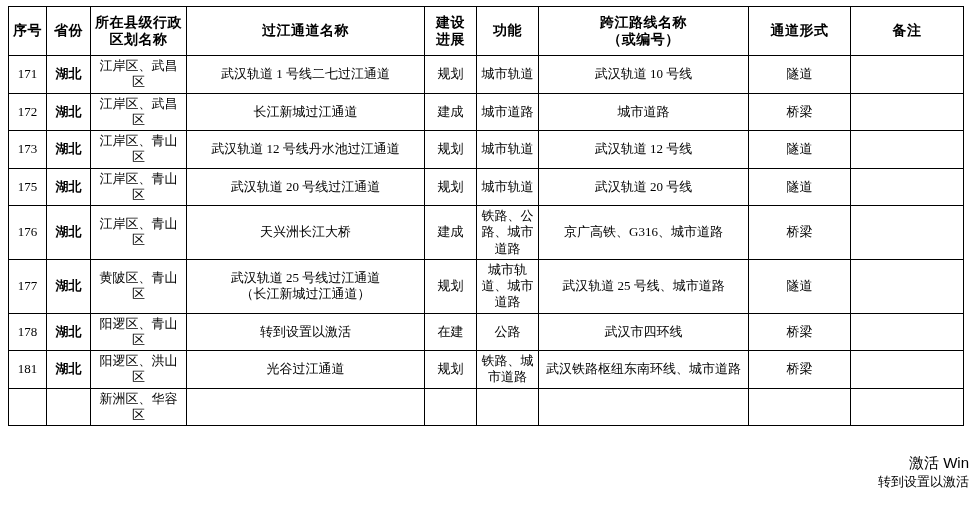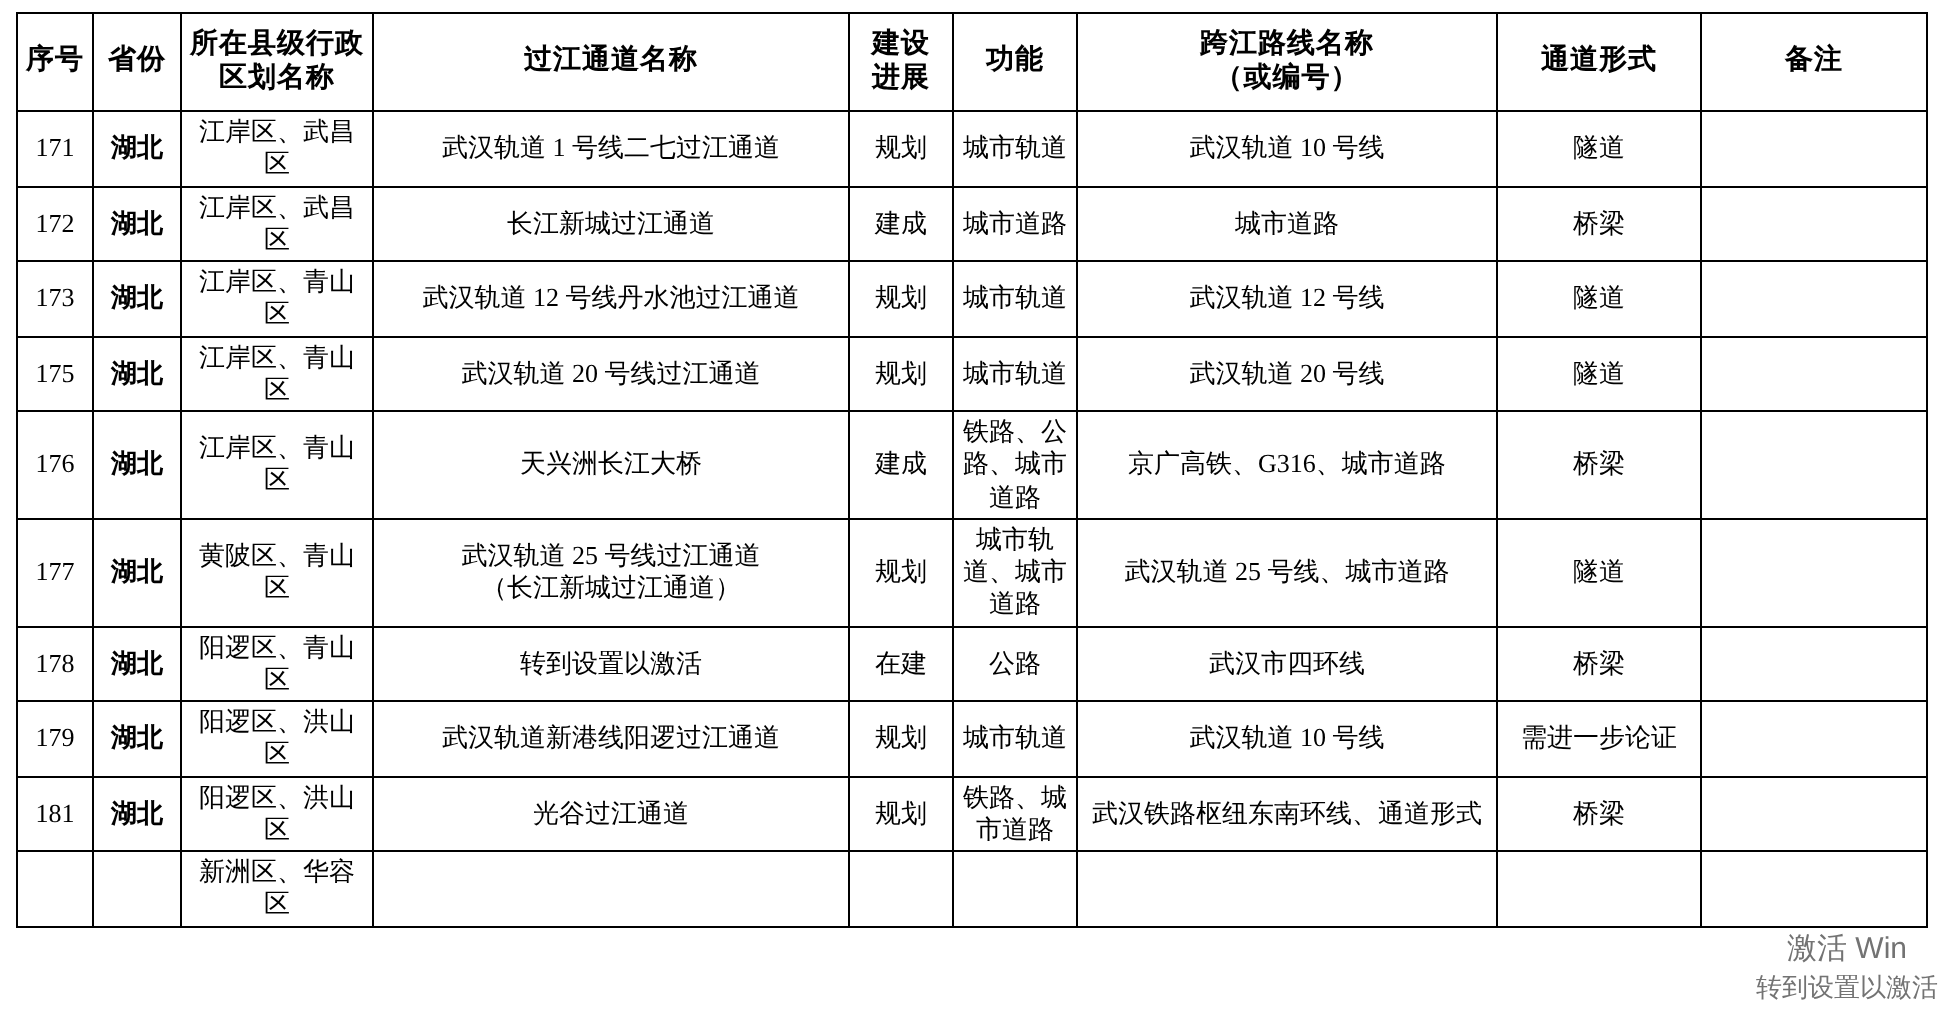--- a/index.html
+++ b/index.html
@@ -59,23 +59,23 @@
   .col-func  { width: 62px; }
   .col-route { width: 210px; }
   .col-form  { width: 102px; }
   .col-note  { width: 113px; }
 
   .hdr-two-line { white-space: normal; }
 
   .watermark {
     position: absolute;
     right: 8px;
-    bottom: 4px;
-    text-align: center;
-    color: #737373;
+    bottom: 16px;
+    text-align: right;
+    color: #000000;
     font-family: "Liberation Sans", sans-serif;
     font-size: 15px;
     line-height: 1.35;
     user-select: none;
     pointer-events: none;
   }
   .watermark .wm2 { font-size: 13px; }
 </style>
 </head>
 <body>
@@ -301,66 +301,39 @@
           <td class="c-route">
             <div>武汉市四环线</div>
           </td>
           <td class="c-form">
             <div>桥梁</div>
           </td>
           <td class="c-note"></td>
         </tr>
         <tr>
           <td class="c-seq">
-            <div>179</div>
+            <div>181</div>
           </td>
           <td class="c-prov">
             <div>湖北</div>
           </td>
           <td class="c-dist">
             <div>阳逻区、洪山区</div>
           </td>
           <td class="c-name">
-            <div>武汉轨道新港线阳逻过江通道</div>
-          </td>
-          <td class="c-prog">
-            <div>规划</div>
-          </td>
-          <td class="c-func">
-            <div>城市轨道</div>
-          </td>
-          <td class="c-route">
-            <div>武汉轨道 10 号线</div>
-          </td>
-          <td class="c-form">
-            <div>需进一步论证</div>
-          </td>
-          <td class="c-note"></td>
-        </tr>
-        <tr>
-          <td class="c-seq">
-            <div>181</div>
-          </td>
-          <td class="c-prov">
-            <div>湖北</div>
-          </td>
-          <td class="c-dist">
-            <div>阳逻区、洪山区</div>
-          </td>
-          <td class="c-name">
             <div>光谷过江通道</div>
           </td>
           <td class="c-prog">
             <div>规划</div>
           </td>
           <td class="c-func">
             <div>铁路、城市道路</div>
           </td>
           <td class="c-route">
-            <div>武汉铁路枢纽东南环线、通道形式</div>
+            <div>武汉铁路枢纽东南环线、城市道路</div>
           </td>
           <td class="c-form">
             <div>桥梁</div>
           </td>
           <td class="c-note"></td>
         </tr>
         <tr>
           <td class="c-seq"></td>
           <td class="c-prov"></td>
           <td class="c-dist">

